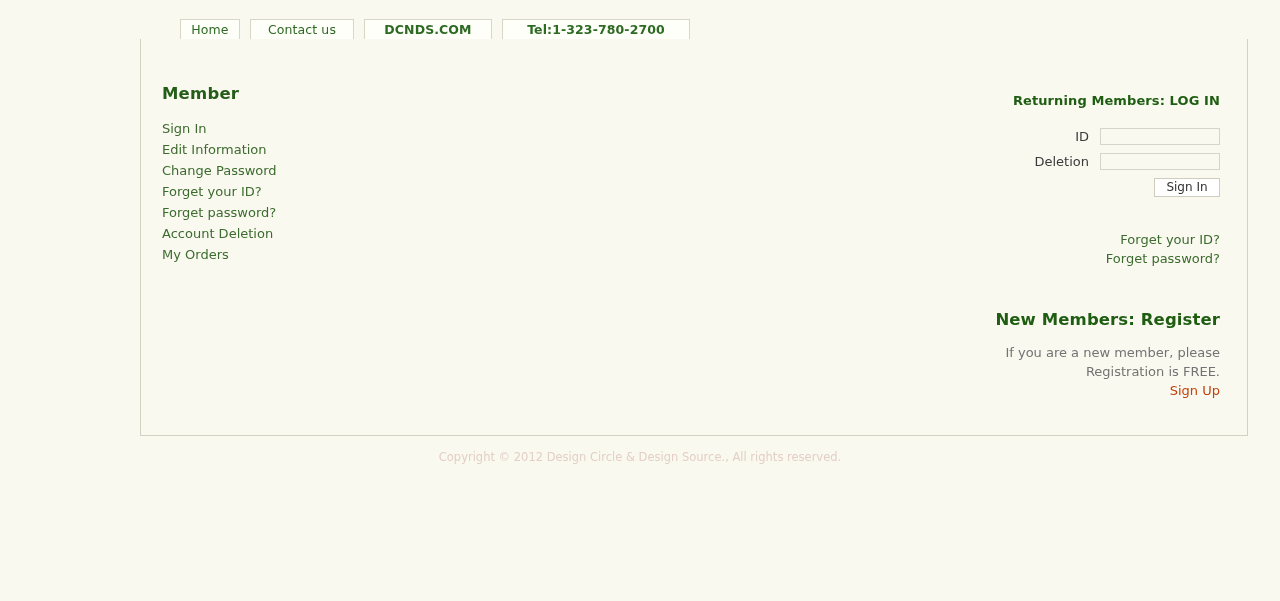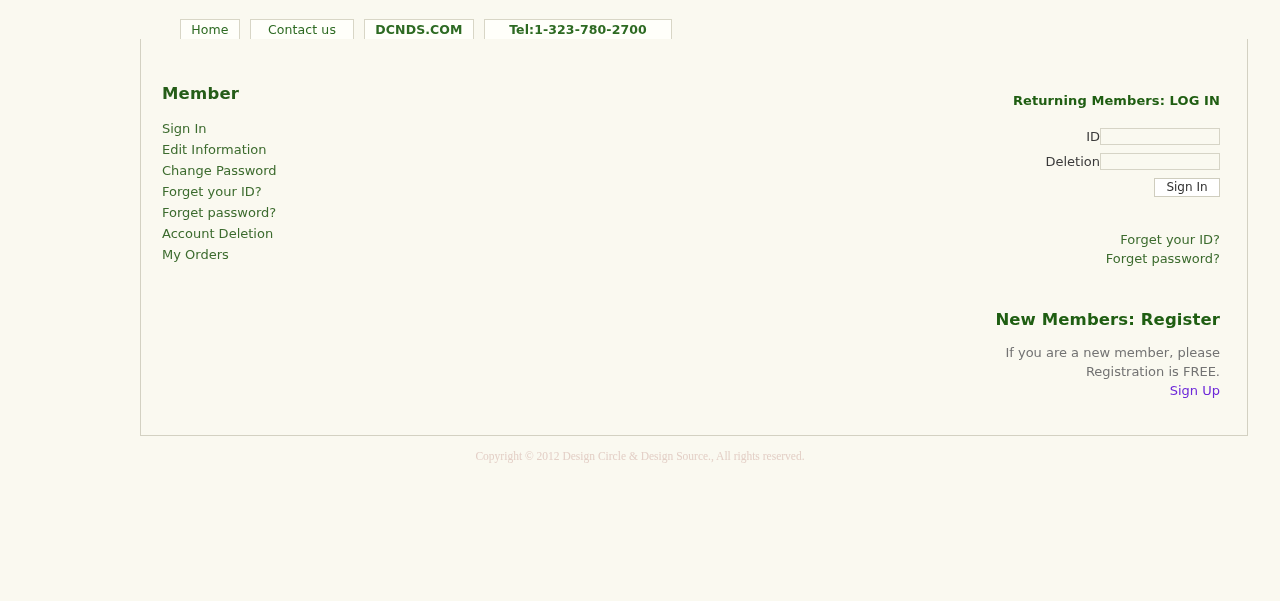--- a/index.html
+++ b/index.html
@@ -38,21 +38,21 @@
     color: #2d6a22;
     font-size: 12.5px;
     letter-spacing: 0.1px;
     margin-right: 10px;
     padding-bottom: 1px;
     cursor: pointer;
     user-select: none;
   }
   .tab.t-home     { width: 60px; }
   .tab.t-contact  { width: 104px; }
-  .tab.t-brand    { width: 110px; font-weight: bold; }
+  .tab.t-brand    { width: 128px; font-weight: bold; }
   .tab.t-tel      { width: 188px; font-weight: bold; margin-right: 0; }
 
   
   #tabline {
     position: absolute;
     left: 140px;
     top: 39px;
     width: 1000px;
     height: 1px;
     background: #d8d6c6;
@@ -112,20 +112,21 @@
   }
   .field-row {
     display: flex;
     align-items: center;
     justify-content: flex-end;
     margin-bottom: 8px;
   }
   .field-label {
     color: #3a3a3a;
     font-size: 13px;
+    margin-right: 11px;
   }
   .field-input {
     box-sizing: border-box;
     width: 120px;
     height: 17px;
     border: 1px solid #d6d4c6;
     background: #faf9f0;
     font-family: "DejaVu Sans", sans-serif;
     font-size: 12px;
     color: #3a3a3a;
@@ -173,38 +174,37 @@
     letter-spacing: 0.1px;
   }
   .register-line {
     color: #737373;
     font-size: 13px;
     line-height: 19px;
     text-align: right;
   }
   #signup-link {
     display: block;
-    color: #6d28d9;
+    color: #c2410c;
     font-size: 13px;
     line-height: 19px;
     text-decoration: none;
     text-align: right;
     cursor: pointer;
   }
 
   
   #footer {
     position: absolute;
     left: 0;
     top: 450px;
     width: 1280px;
     text-align: center;
     color: #e3cfc6;
     font-size: 11.5px;
-    font-family: Liberation Serif, serif;
   }
 </style>
 </head>
 <body>
 
 <div id="tabbar">
   <div class="tab t-home">
     <span>Home</span>
   </div>
   <div class="tab t-contact">

